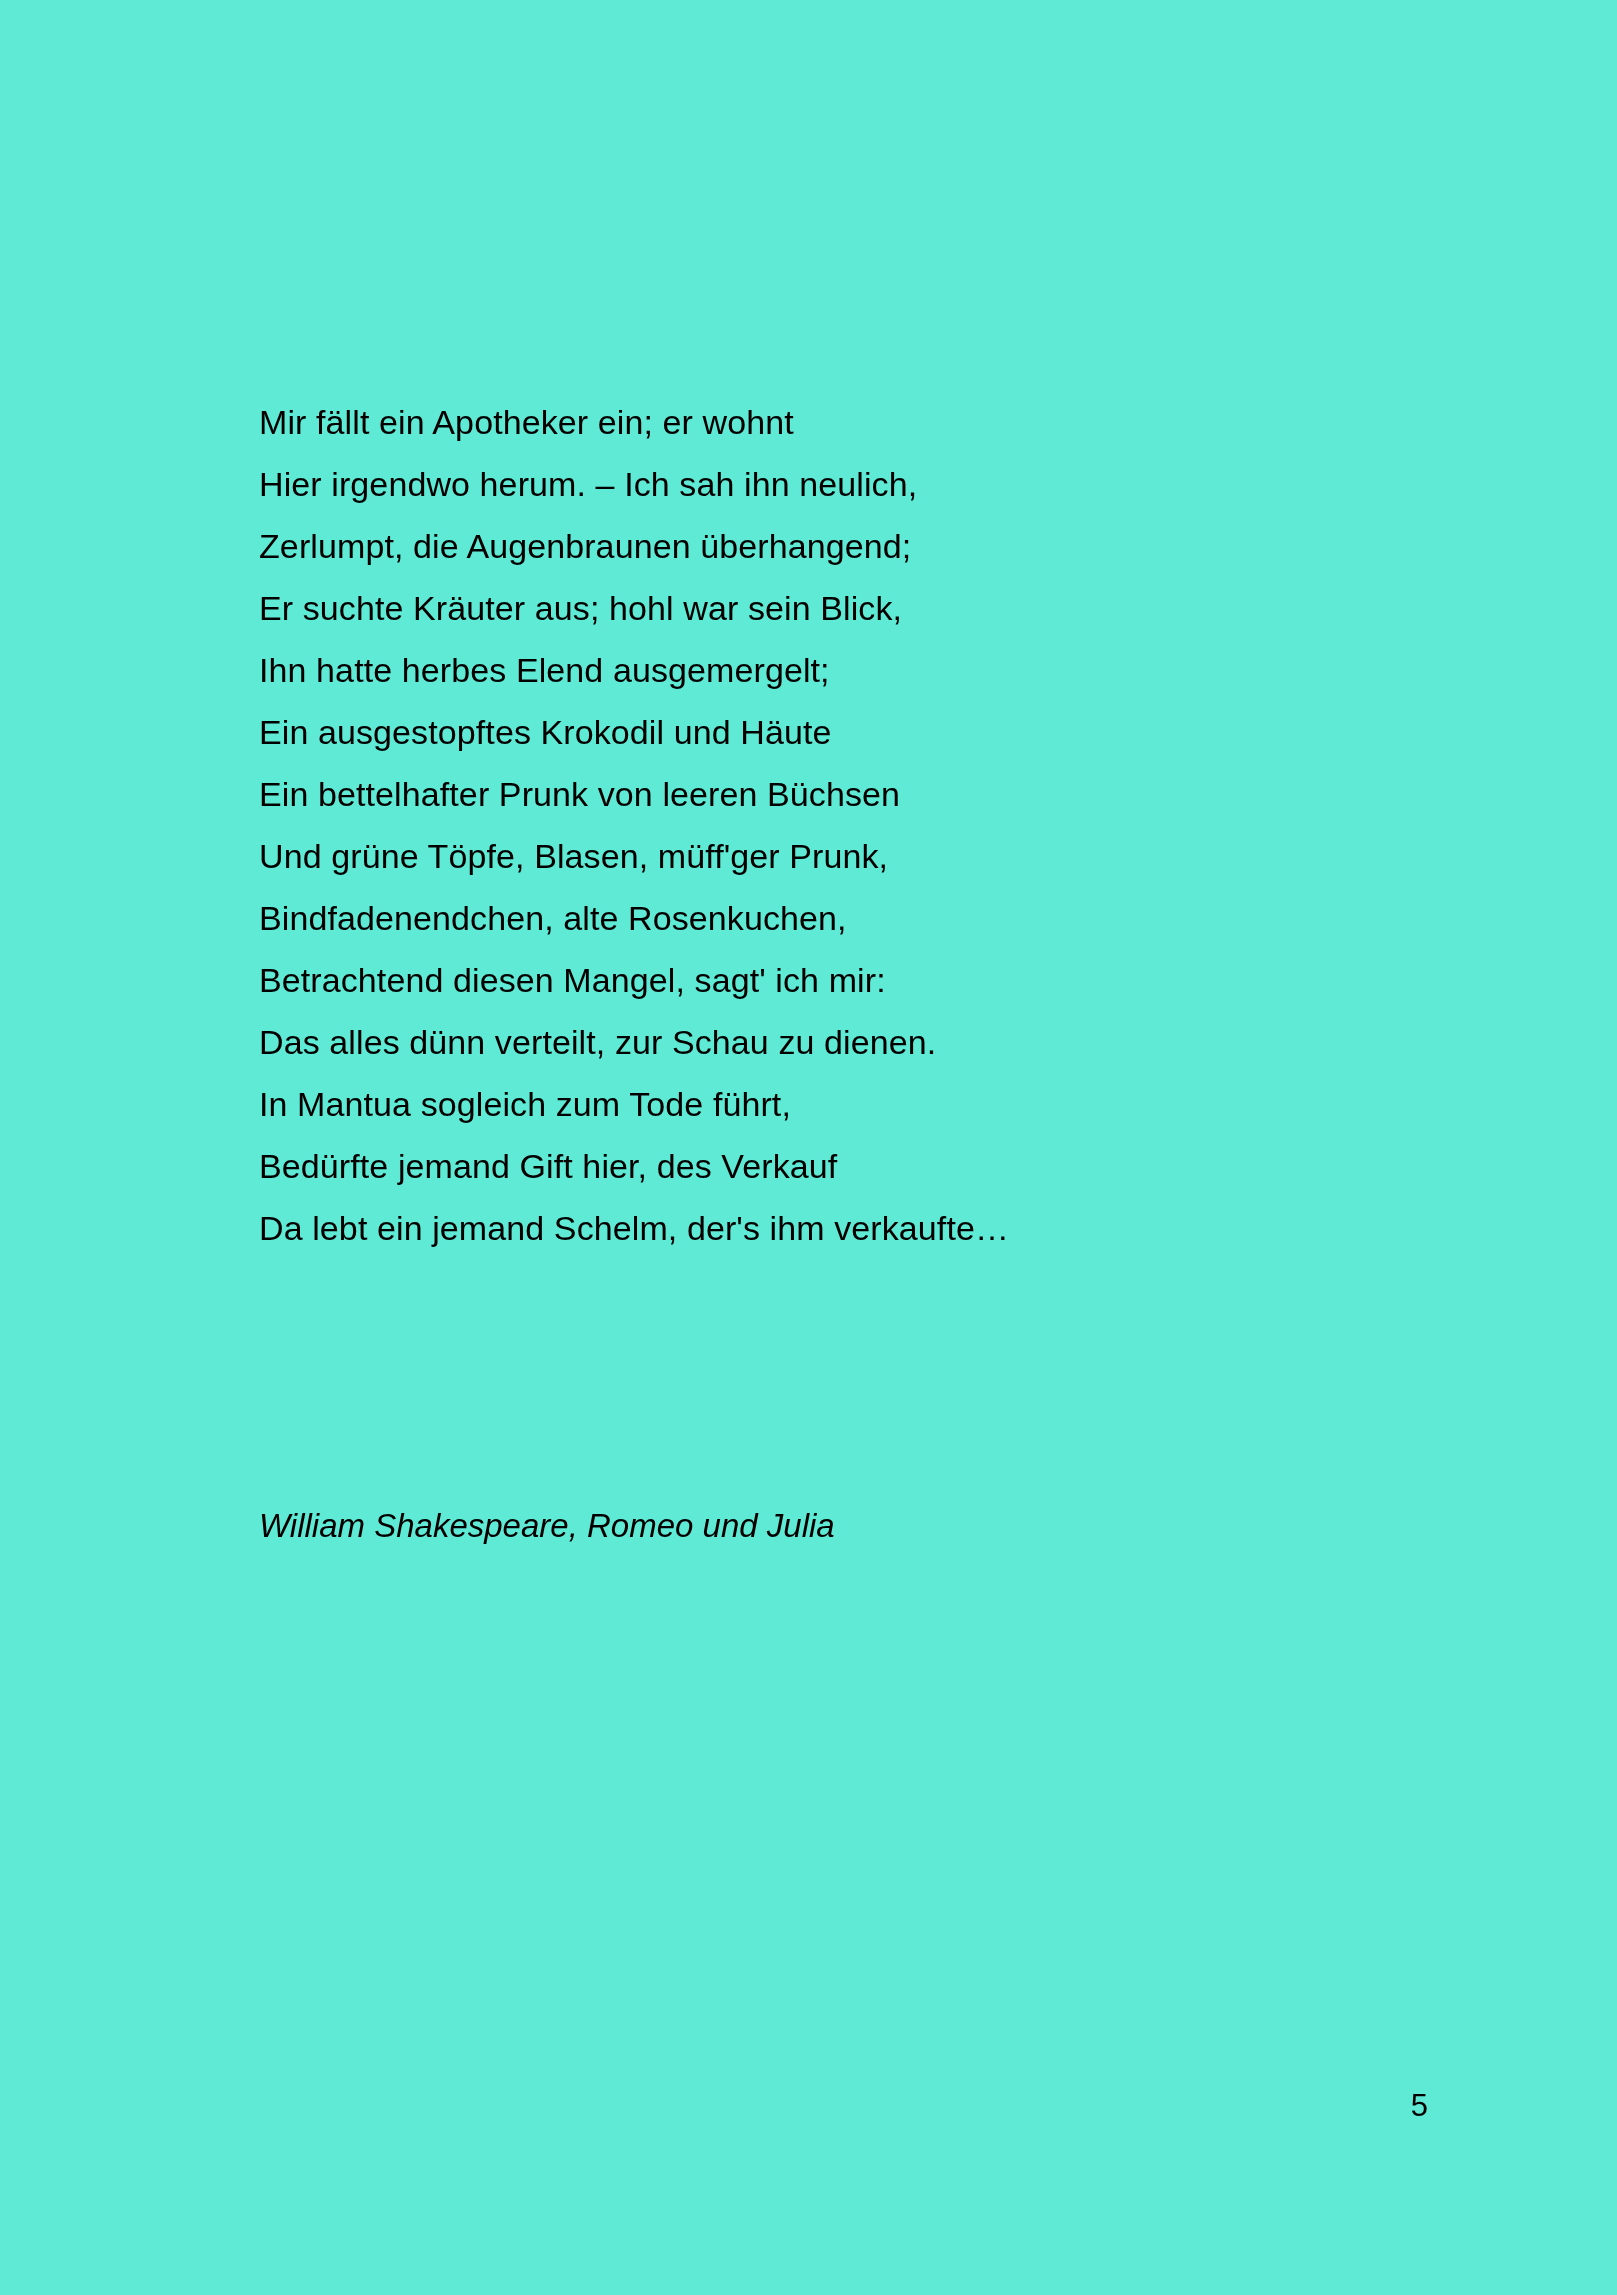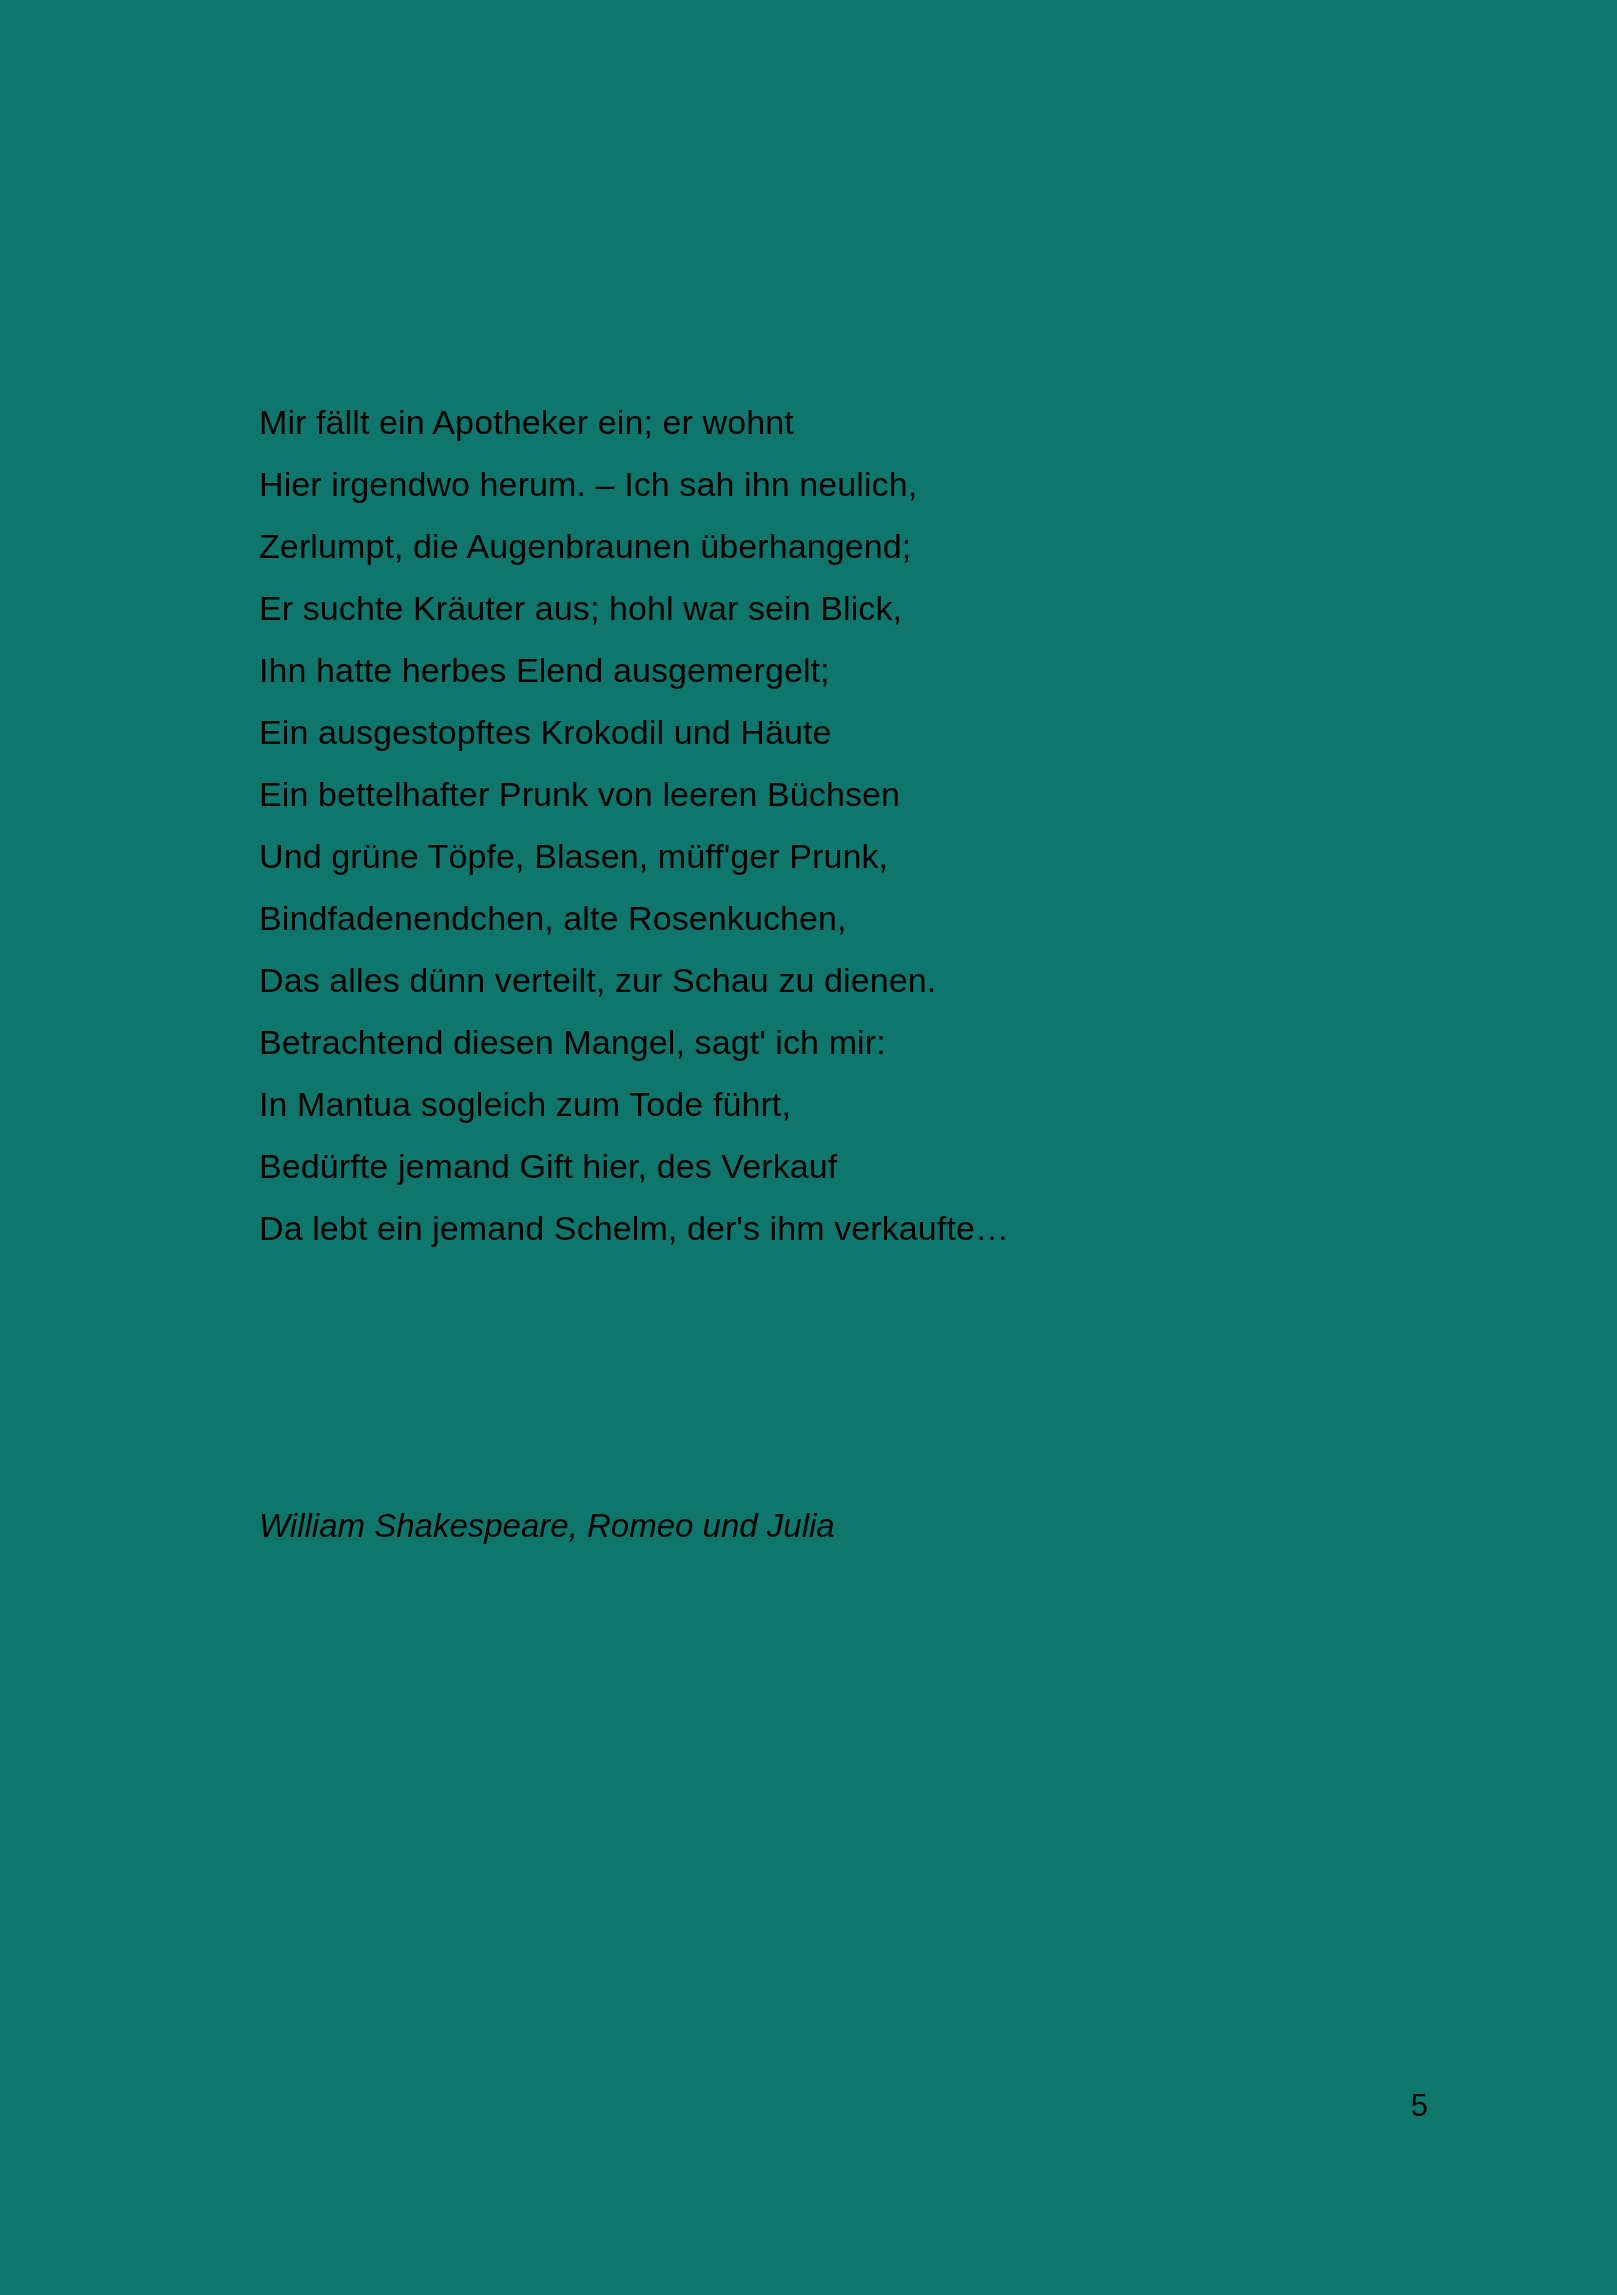--- a/index.html
+++ b/index.html
@@ -8,21 +8,21 @@
     background: #ffffff;
   }
   body {
     font-family: "Liberation Sans", sans-serif;
     color: #000000;
   }
   .page {
     position: relative;
     width: 1618px;
     height: 2295px;
-    background: #0f766e;
+    background: #5eead4;
     box-sizing: border-box;
     overflow: hidden;
   }
   .poem-block {
     position: absolute;
     left: 259px;
     top: 391px;
     width: 1111px;
   }
   .poem-line {
@@ -57,22 +57,22 @@
   <div class="poem-block">
     <div class="poem-line">Mir fällt ein Apotheker ein; er wohnt</div>
     <div class="poem-line">Hier irgendwo herum. – Ich sah ihn neulich,</div>
     <div class="poem-line">Zerlumpt, die Augenbraunen überhangend;</div>
     <div class="poem-line">Er suchte Kräuter aus; hohl war sein Blick,</div>
     <div class="poem-line">Ihn hatte herbes Elend ausgemergelt;</div>
     <div class="poem-line">Ein ausgestopftes Krokodil und Häute</div>
     <div class="poem-line">Ein bettelhafter Prunk von leeren Büchsen</div>
     <div class="poem-line">Und grüne Töpfe, Blasen, müff'ger Prunk,</div>
     <div class="poem-line">Bindfadenendchen, alte Rosenkuchen,</div>
+    <div class="poem-line">Betrachtend diesen Mangel, sagt' ich mir:</div>
     <div class="poem-line">Das alles dünn verteilt, zur Schau zu dienen.</div>
-    <div class="poem-line">Betrachtend diesen Mangel, sagt' ich mir:</div>
     <div class="poem-line">In Mantua sogleich zum Tode führt,</div>
     <div class="poem-line">Bedürfte jemand Gift hier, des Verkauf</div>
     <div class="poem-line">Da lebt ein jemand Schelm, der's ihm verkaufte…</div>
   </div>
 
   <div class="attribution">William Shakespeare, Romeo und Julia</div>
 
   <div class="page-number">5</div>
 
 </div>

